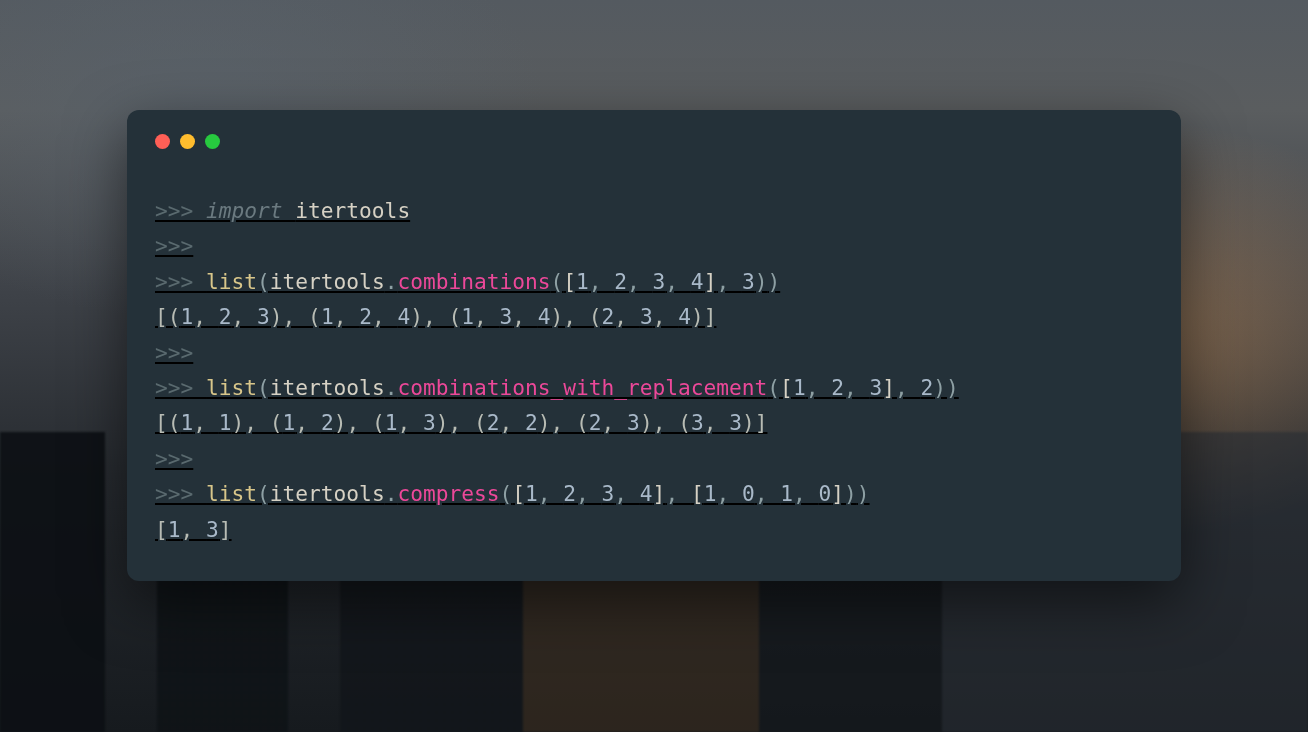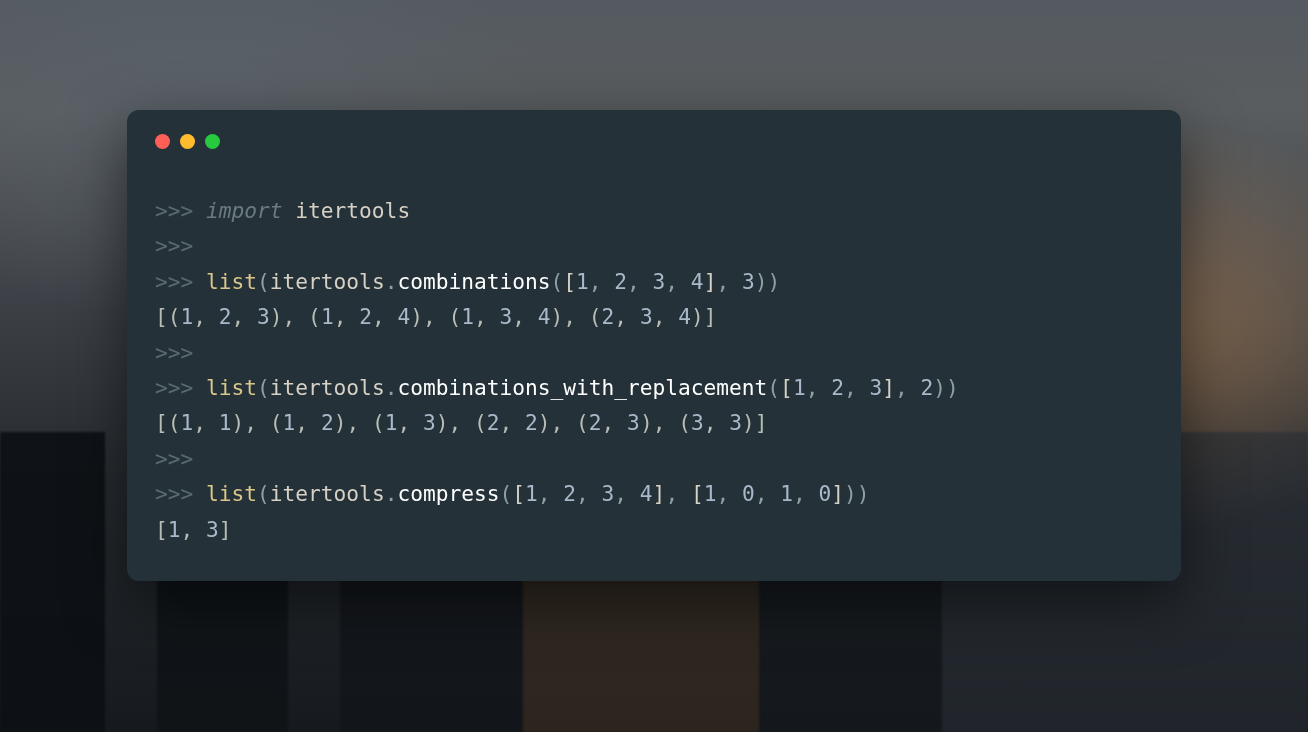--- a/index.html
+++ b/index.html
@@ -38,41 +38,42 @@
   }
   .terminal {
     position: absolute;
     left: 127px;
     top: 110px;
     width: 1054px;
     background: #243139;
     border-radius: 12px;
     box-shadow: 0 20px 60px rgba(0,0,0,0.55);
     padding: 24px 28px 34px 28px;
+    text-decoration: underline;
   }
   .titlebar {
     display: flex; gap: 10px; align-items: center;
     margin-bottom: 44px;
   }
   .dot { width: 15px; height: 15px; border-radius: 50%; }
   .dot.red { background: #ff5f56; }
   .dot.yellow { background: #ffbd2e; }
   .dot.green { background: #27c93f; }
   .code {
     font-size: 21.2px;
     line-height: 1.67;
     white-space: pre;
     color: #c9cfc8;
   }
   .c-prompt  { color: #5a6a6f; }
   .c-keyword { color: #6b7a80; font-style: italic; }
   .c-module  { color: #d6d1c4; }
   .c-builtin { color: #d8c68a; text-align: right; }
   .c-ident   { color: #d6d1c4; }
-  .c-method  { color: #ffffff; }
+  .c-method  { color: #ec4899; }
   .c-punct   { color: #8ea0a4; }
   .c-bracket { color: #d6d1c4; }
   .c-num     { color: #a9b9c9; }
   .c-text    { color: #b8bcb4; }
 </style>
 </head>
 <body>
 
 <div class="bg"></div>
 <div class="buildings"></div>

